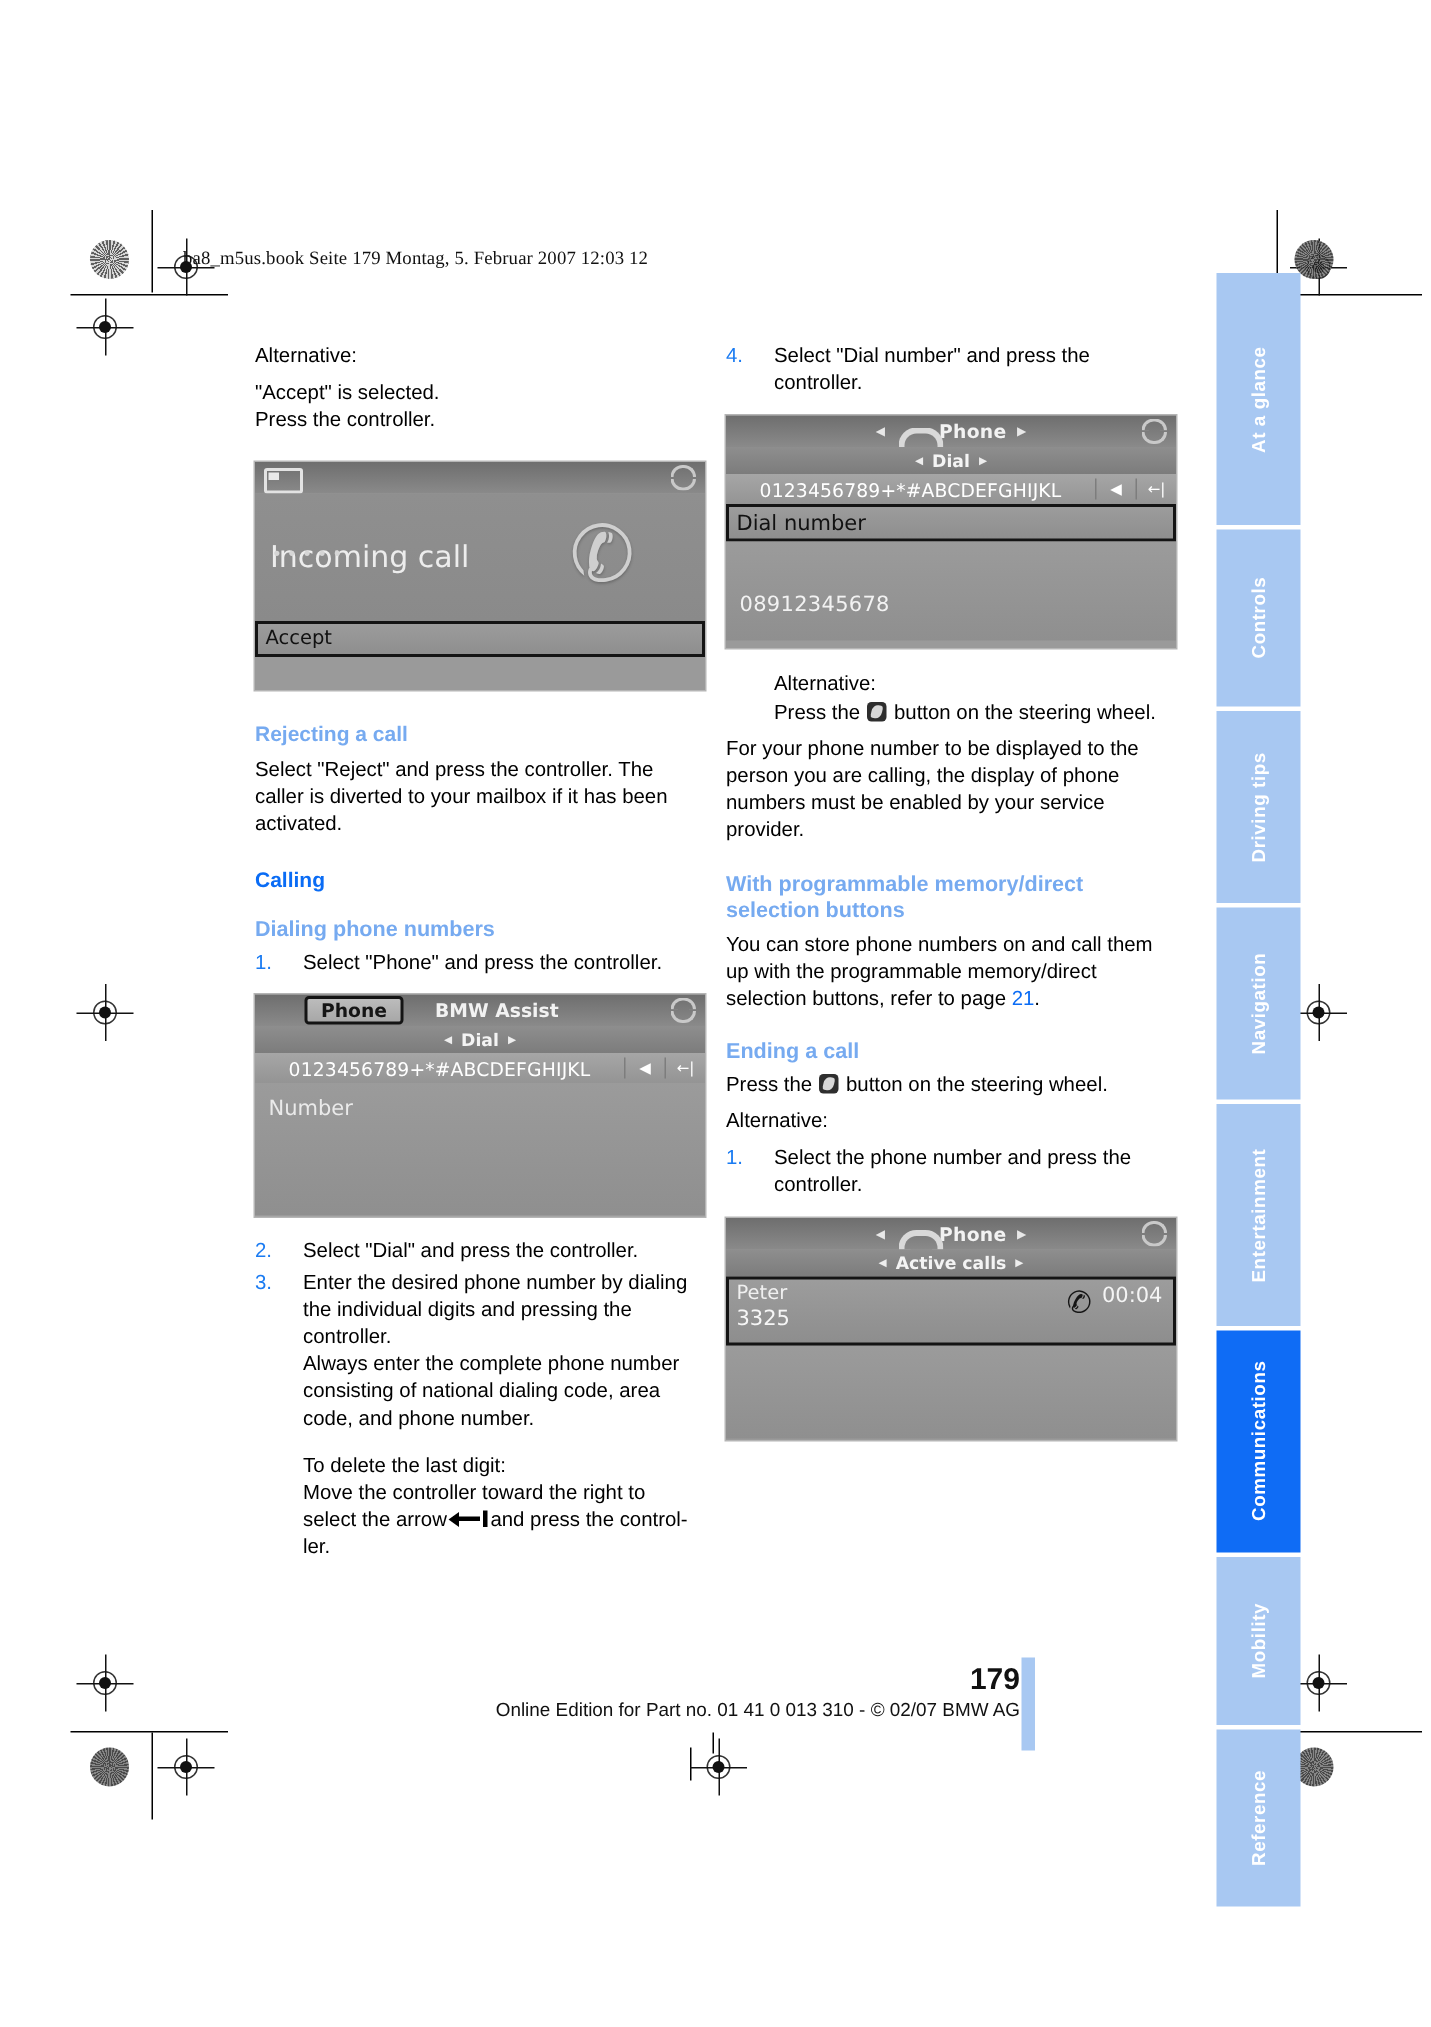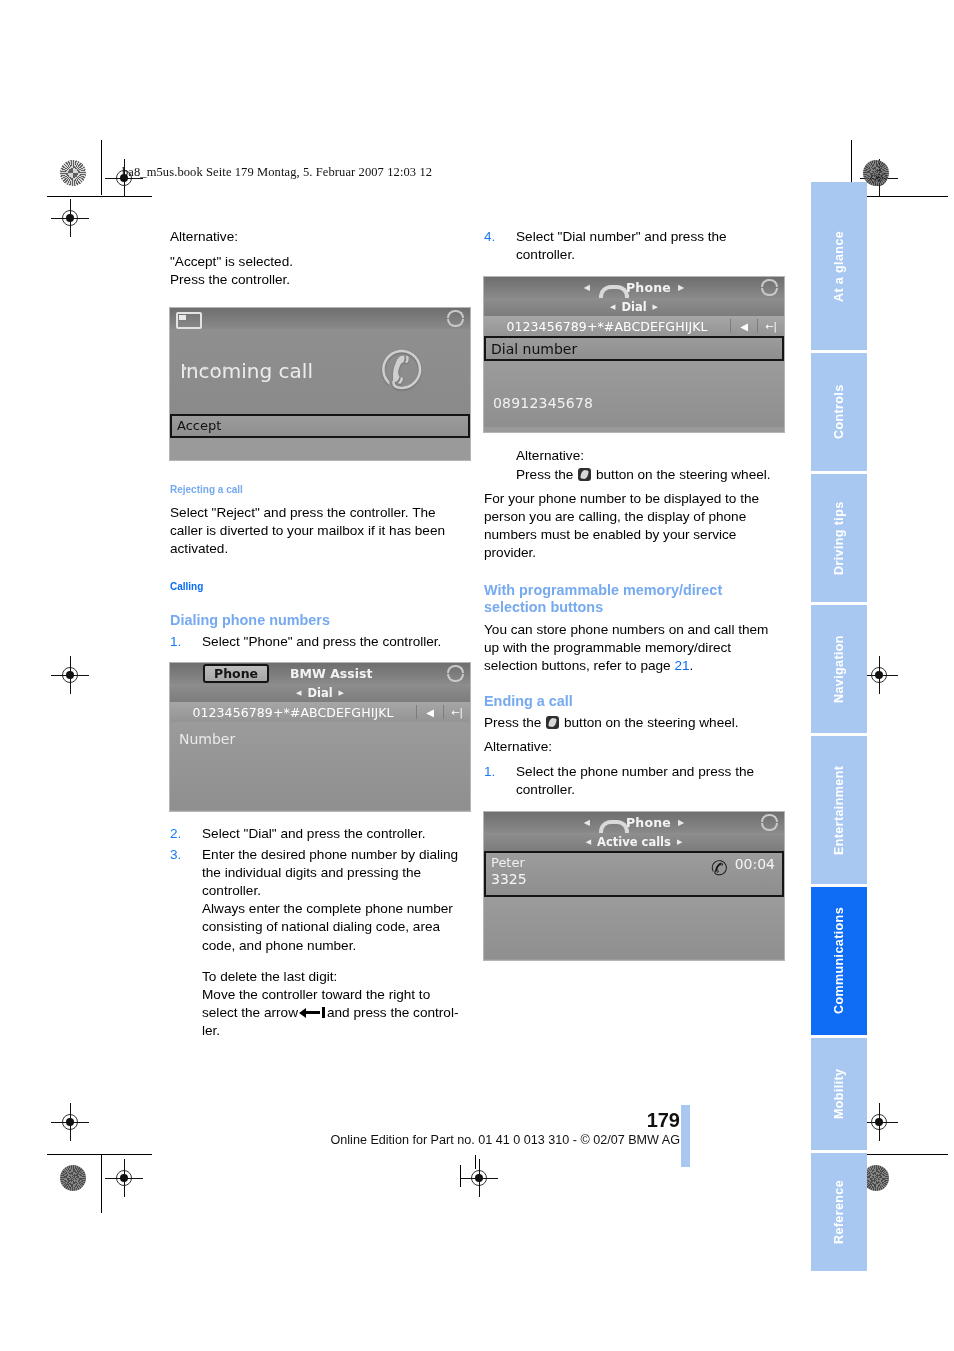--- a/index.html
+++ b/index.html
@@ -30,21 +30,21 @@
     font-size:12.5px;color:#111;white-space:nowrap;letter-spacing:.1px;}
 
   
   .col{position:absolute;width:300px;}
   .col-left{left:170px;top:228px;}
   .col-right{left:484px;top:228px;}
 
   p{margin:0 0 0 0;font-size:13.6px;line-height:18.2px;}
   .gap-s{height:7px;}
 
-  h2.section{font-size:10px;line-height:19px;color:#0a6cf5;margin:0;font-weight:bold;}
+  h2.section{font-size:14px;line-height:19px;color:#0a6cf5;margin:0;font-weight:bold;}
   h3.sub{font-size:14.4px;line-height:18px;color:#76aaf0;margin:0;font-weight:bold;}
   h3.sub.two{line-height:17.5px;}
 
   ol{margin:0;padding:0;list-style:none;}
   li.step{position:relative;padding-left:32px;font-size:13.6px;line-height:18.2px;margin:0;}
   li.step .num{position:absolute;left:0;top:0;color:#1a7bf2;font-size:13.6px;}
   .indent{padding-left:32px;font-size:13.6px;line-height:18.2px;}
 
   .pglink{color:#0a6cf5;}
 

